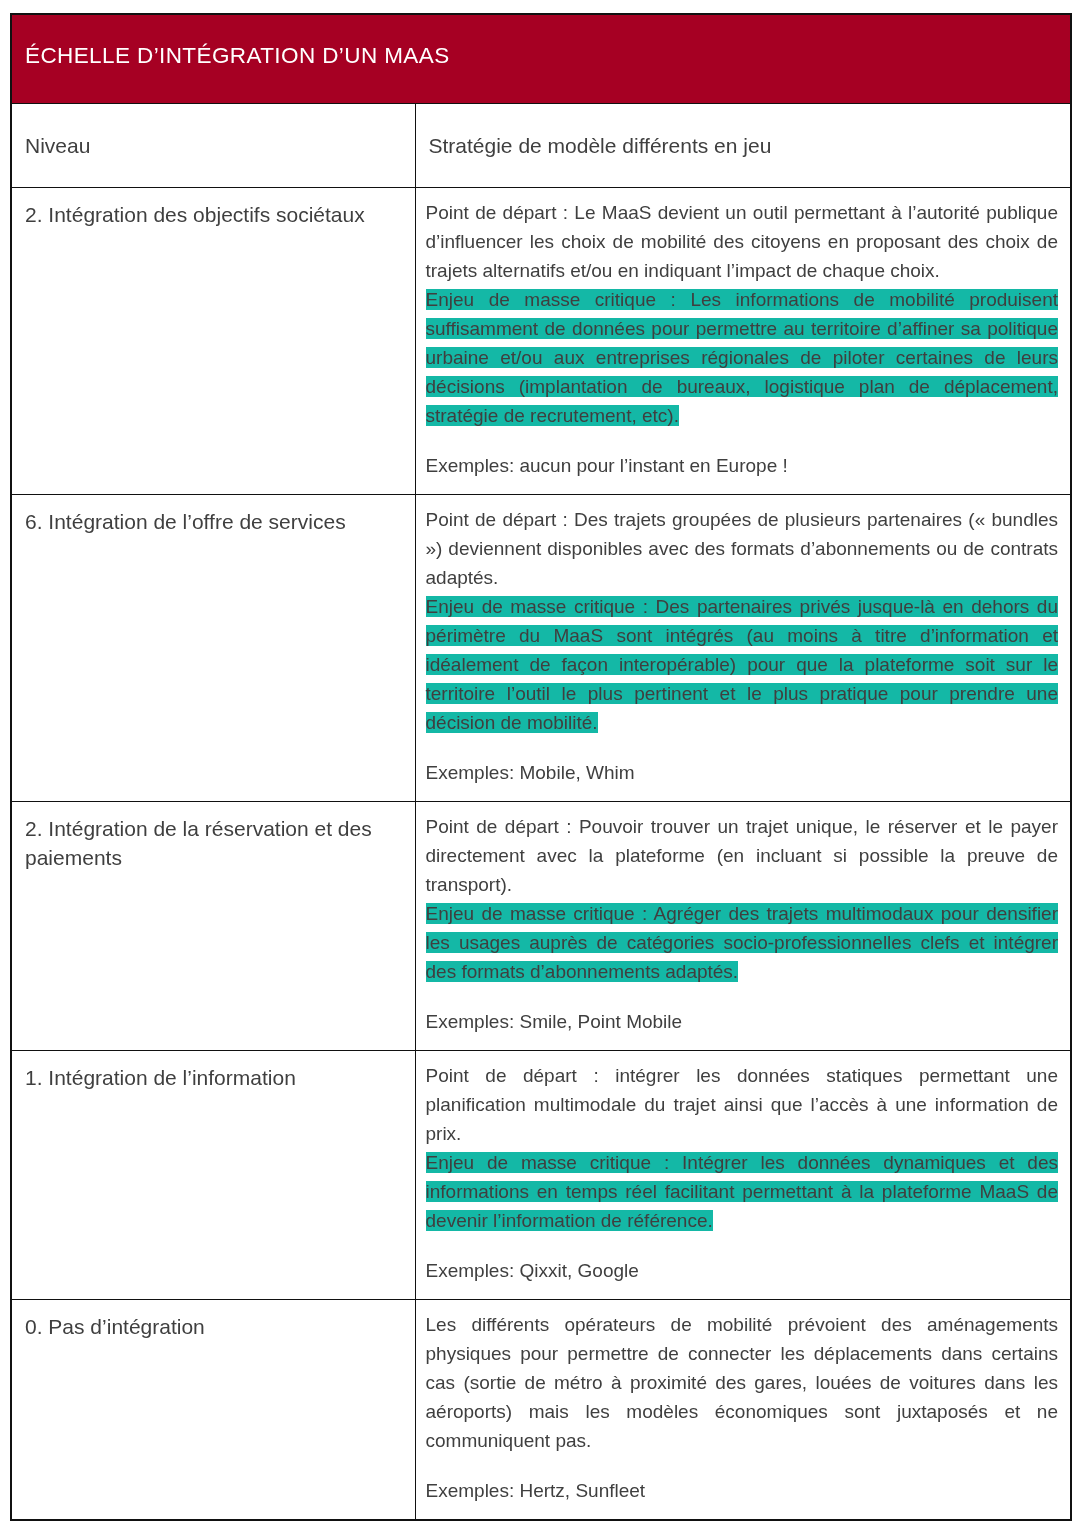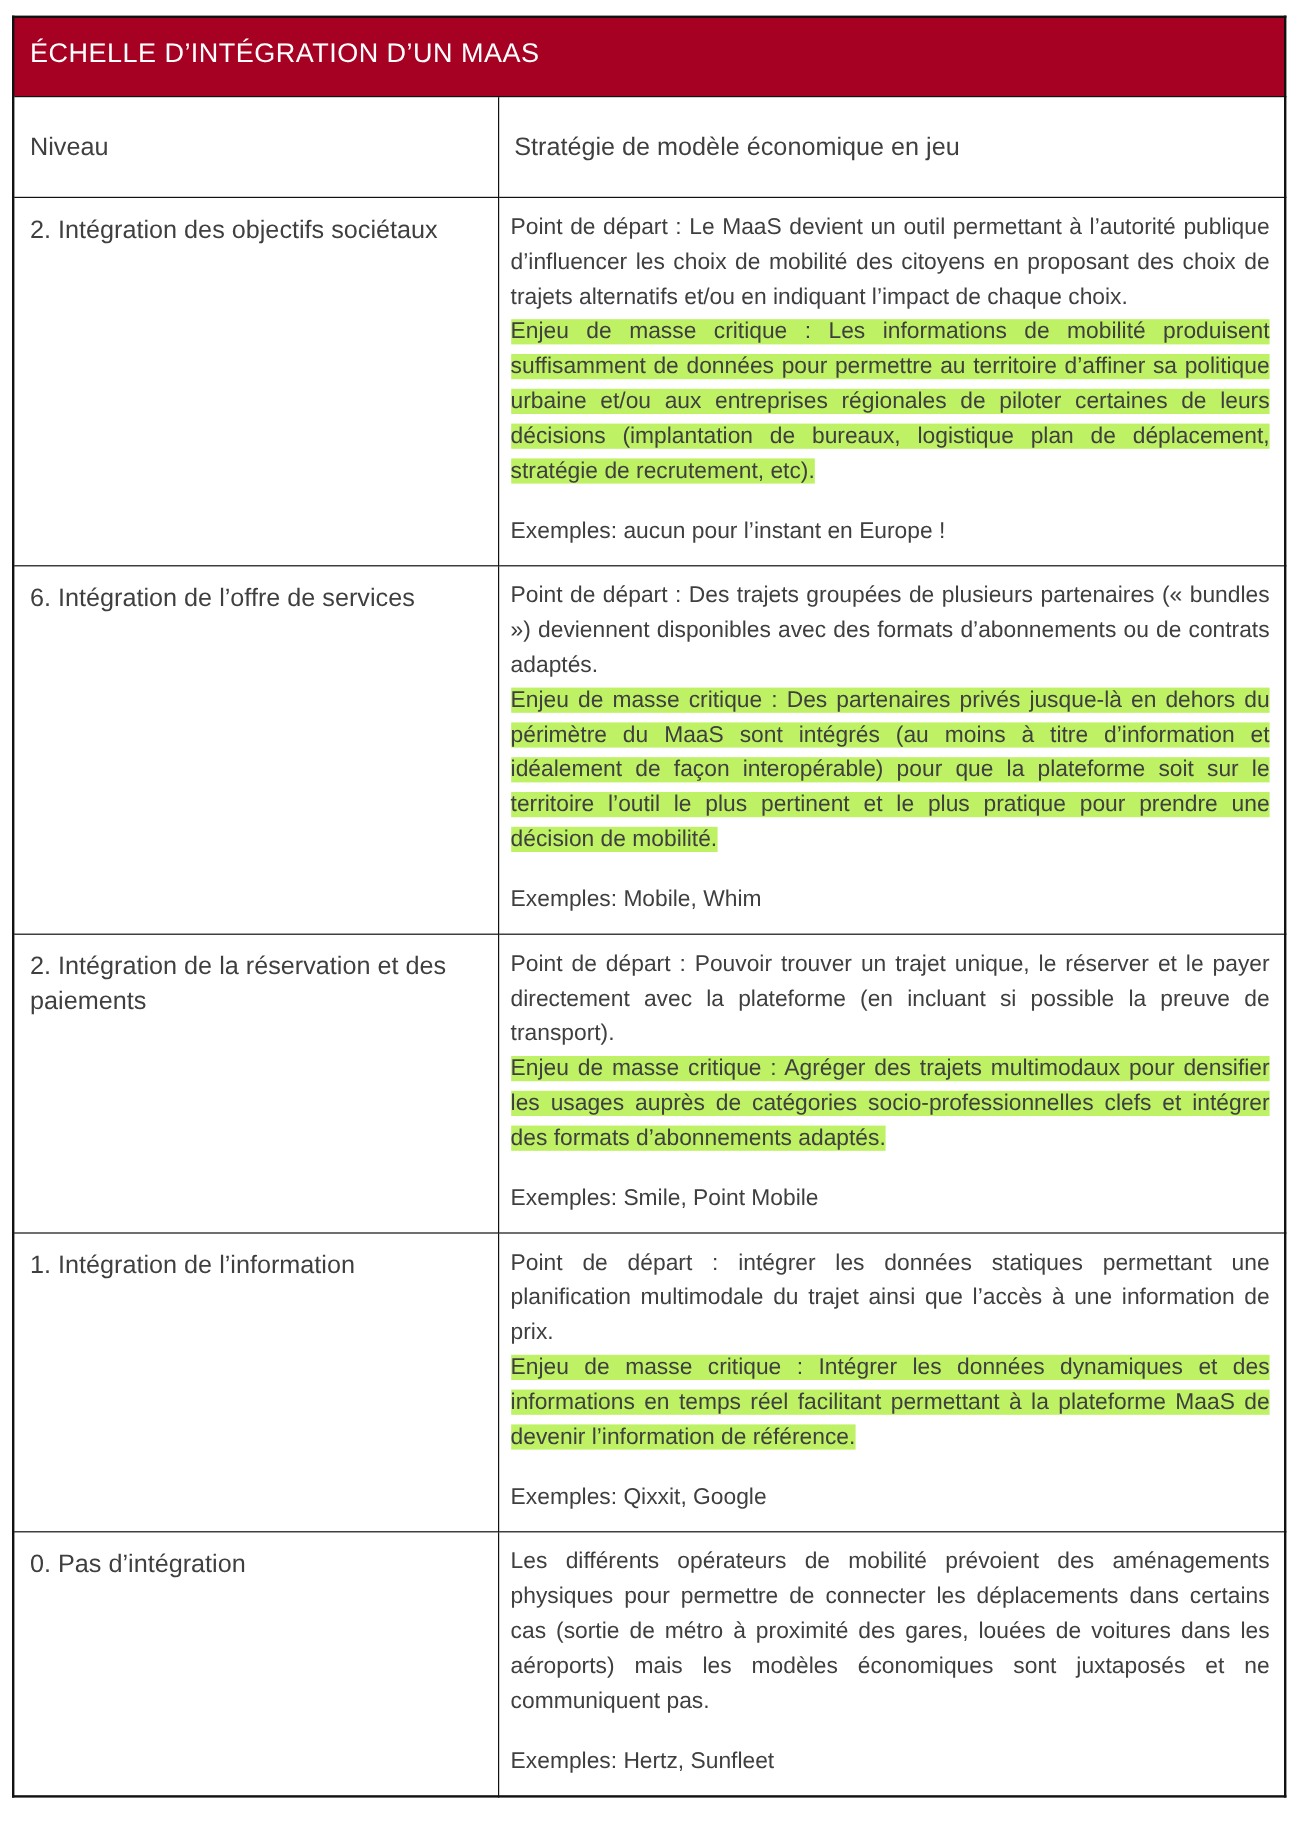--- a/index.html
+++ b/index.html
@@ -27,21 +27,21 @@
     border: 1.5px solid #111111;
     vertical-align: top;
     font-size: 19px;
     line-height: 29px;
   }
 
   
   tr.title-row td {
     background: #a60023;
     color: #ffffff;
-    height: 66px;
+    height: 89px;
     vertical-align: middle;
     padding: 0 0 6px 13px;
     font-size: 22.5px;
     letter-spacing: 0.4px;
     font-weight: 500;
   }
 
   
   tr.colhead-row td {
     height: 84px;
@@ -64,21 +64,21 @@
   td.cell-strategy p {
     text-align: justify;
   }
 
   p.exemples {
     margin-top: 21px;
     text-align: center;
   }
 
   span.hl {
-    background: #bef264;
+    background: #14b8a6;
   }
 </style>
 </head>
 <body>
 
 <div class="table-wrap">
   <table class="maas-table">
     <colgroup>
       <col style="width:404px">
       <col>
@@ -86,21 +86,21 @@
     <tbody>
 
       <tr class="title-row">
         <td colspan="2">
           <span>ÉCHELLE D’INTÉGRATION D’UN MAAS</span>
         </td>
       </tr>
 
       <tr class="colhead-row">
         <td>Niveau</td>
-        <td>Stratégie de modèle économique en jeu</td>
+        <td>Stratégie de modèle différents en jeu</td>
       </tr>
 
       <tr>
         <td class="cell-niveau">2. Intégration des objectifs sociétaux</td>
         <td class="cell-strategy">
           <p>Point de départ : Le MaaS devient un outil permettant à l’autorité publique d’influencer les choix de mobilité des citoyens en proposant des choix de trajets alternatifs et/ou en indiquant l’impact de chaque choix.</p>
           <p><span class="hl">Enjeu de masse critique : Les informations de mobilité produisent suffisamment de données pour permettre au territoire d’affiner sa politique urbaine et/ou aux entreprises régionales de piloter certaines de leurs décisions (implantation de bureaux, logistique plan de déplacement, stratégie de recrutement, etc).</span></p>
           <p class="exemples">Exemples: aucun pour l’instant en Europe !</p>
         </td>
       </tr>

